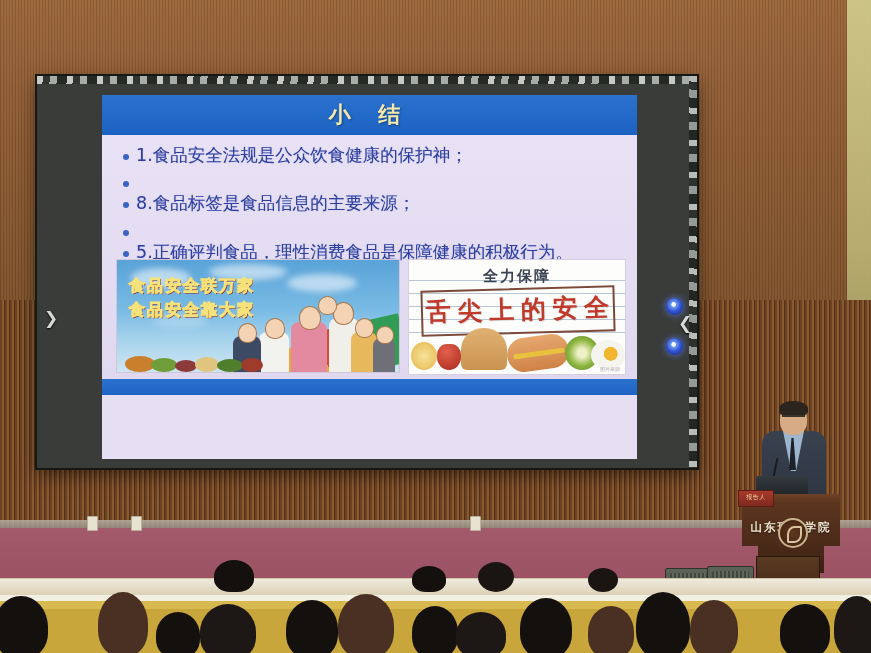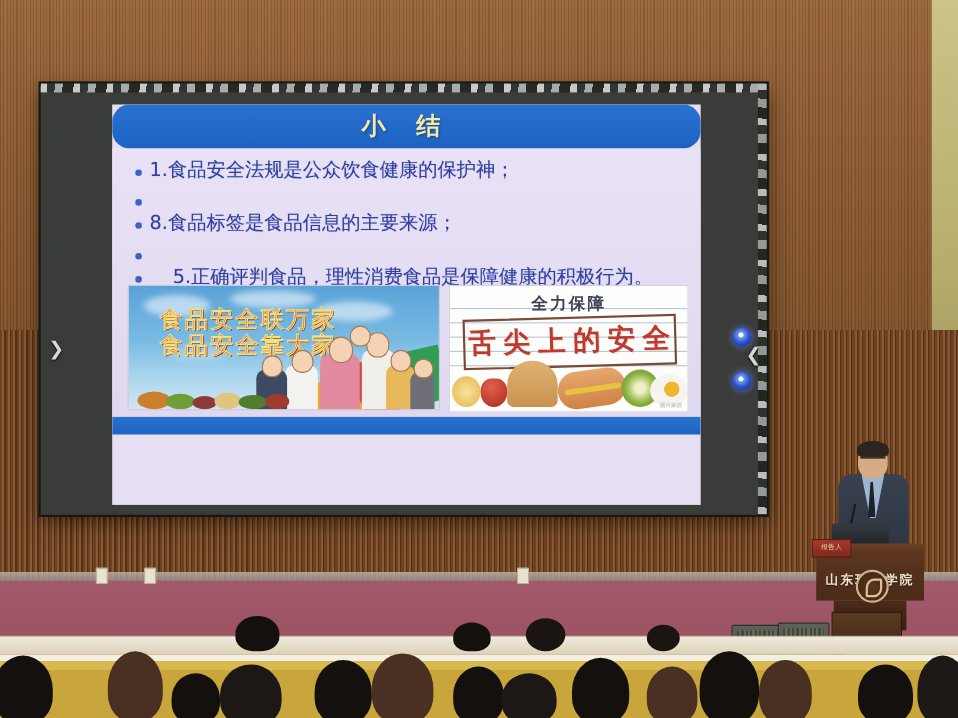--- a/index.html
+++ b/index.html
@@ -65,21 +65,21 @@
     opacity:.8;
   }
 
   
   .slide{
     position:absolute;left:65px;top:19px;width:535px;height:364px;
     background:#e6dff4;overflow:hidden;
   }
   .slide-title-band{
     height:40px;background:linear-gradient(180deg,#2b72cf,#1c62c2);
-    display:flex;align-items:center;justify-content:center;border-radius:16px;
+    display:flex;align-items:center;justify-content:center;
   }
   .slide-title{
     color:#f4e9a8;font-size:22px;font-weight:bold;letter-spacing:10px;
     text-shadow:1px 1px 2px rgba(0,0,0,.35);
   }
   .slide-body{
     position:relative;height:260px;
     background:linear-gradient(180deg,#e9e2f6 0%,#e3dcf2 55%,#ded7ef 100%);
     padding:9px 14px 0 14px;box-sizing:border-box;
   }
@@ -96,22 +96,22 @@
   
   .photo-row{position:absolute;left:14px;bottom:20px;display:flex;gap:8px;}
 
   .pic-left{
     position:relative;width:282px;height:112px;overflow:hidden;
     background:linear-gradient(180deg,#5aa3d8 0%,#79bbe4 45%,#a5d2ec 70%,#cfe6f3 100%);
     border:1px solid #cfc8da;
   }
   .cloud{position:absolute;border-radius:50%;background:rgba(255,255,255,.55);filter:blur(3px);}
   .pl-txt{
-    position:absolute;left:12px;font-weight:normal;font-size:21px;letter-spacing:2px;
-    color:#e23b2c;-webkit-text-stroke:1px #f6e27a;text-shadow:1px 1px 0 #8d2118;margin-left:16px;
+    position:absolute;left:12px;font-weight:bold;font-size:16px;letter-spacing:2px;
+    color:#e23b2c;-webkit-text-stroke:1px #f6e27a;text-shadow:1px 1px 0 #8d2118;
   }
   .pl-txt.l1{top:16px;}
   .pl-txt.l2{top:40px;}
   .crowd{position:absolute;right:6px;bottom:0;width:160px;height:76px;}
   .head{position:absolute;border-radius:50% 50% 45% 45%;background:#f3d3b4;border:1px solid #a9764c;}
   .body-s{position:absolute;border-radius:8px 8px 0 0;}
   .veg{position:absolute;bottom:0;border-radius:50%;}
   .ribbon{
     position:absolute;right:-6px;bottom:-4px;width:120px;height:50px;
     background:linear-gradient(75deg,#f0a32a 0 33%,#d9452f 33% 66%,#2c9a4e 66% 100%);
@@ -311,21 +311,21 @@
         </div>
         <div class="bullet-row">
           <div class="bullet-dot"></div>
           <div class="bullet-text">8.食品标签是食品信息的主要来源；</div>
         </div>
         <div class="bullet-row">
           <div class="bullet-dot"></div>
         </div>
         <div class="bullet-row">
           <div class="bullet-dot"></div>
-          <div class="bullet-text" style="max-width:470px;margin-left:21px;">5.正确评判食品，理性消费食品是保障健康的积极行为。</div>
+          <div class="bullet-text" style="max-width:470px;">5.正确评判食品，理性消费食品是保障健康的积极行为。</div>
         </div>
 
         <div class="photo-row">
 
           <div class="pic-left">
             <div class="cloud" style="left:14px;top:8px;width:60px;height:20px;"></div>
             <div class="cloud" style="left:92px;top:4px;width:78px;height:16px;"></div>
             <div class="cloud" style="left:170px;top:14px;width:70px;height:18px;"></div>
             <div class="cloud" style="left:36px;top:54px;width:54px;height:14px;opacity:.4;"></div>
 

